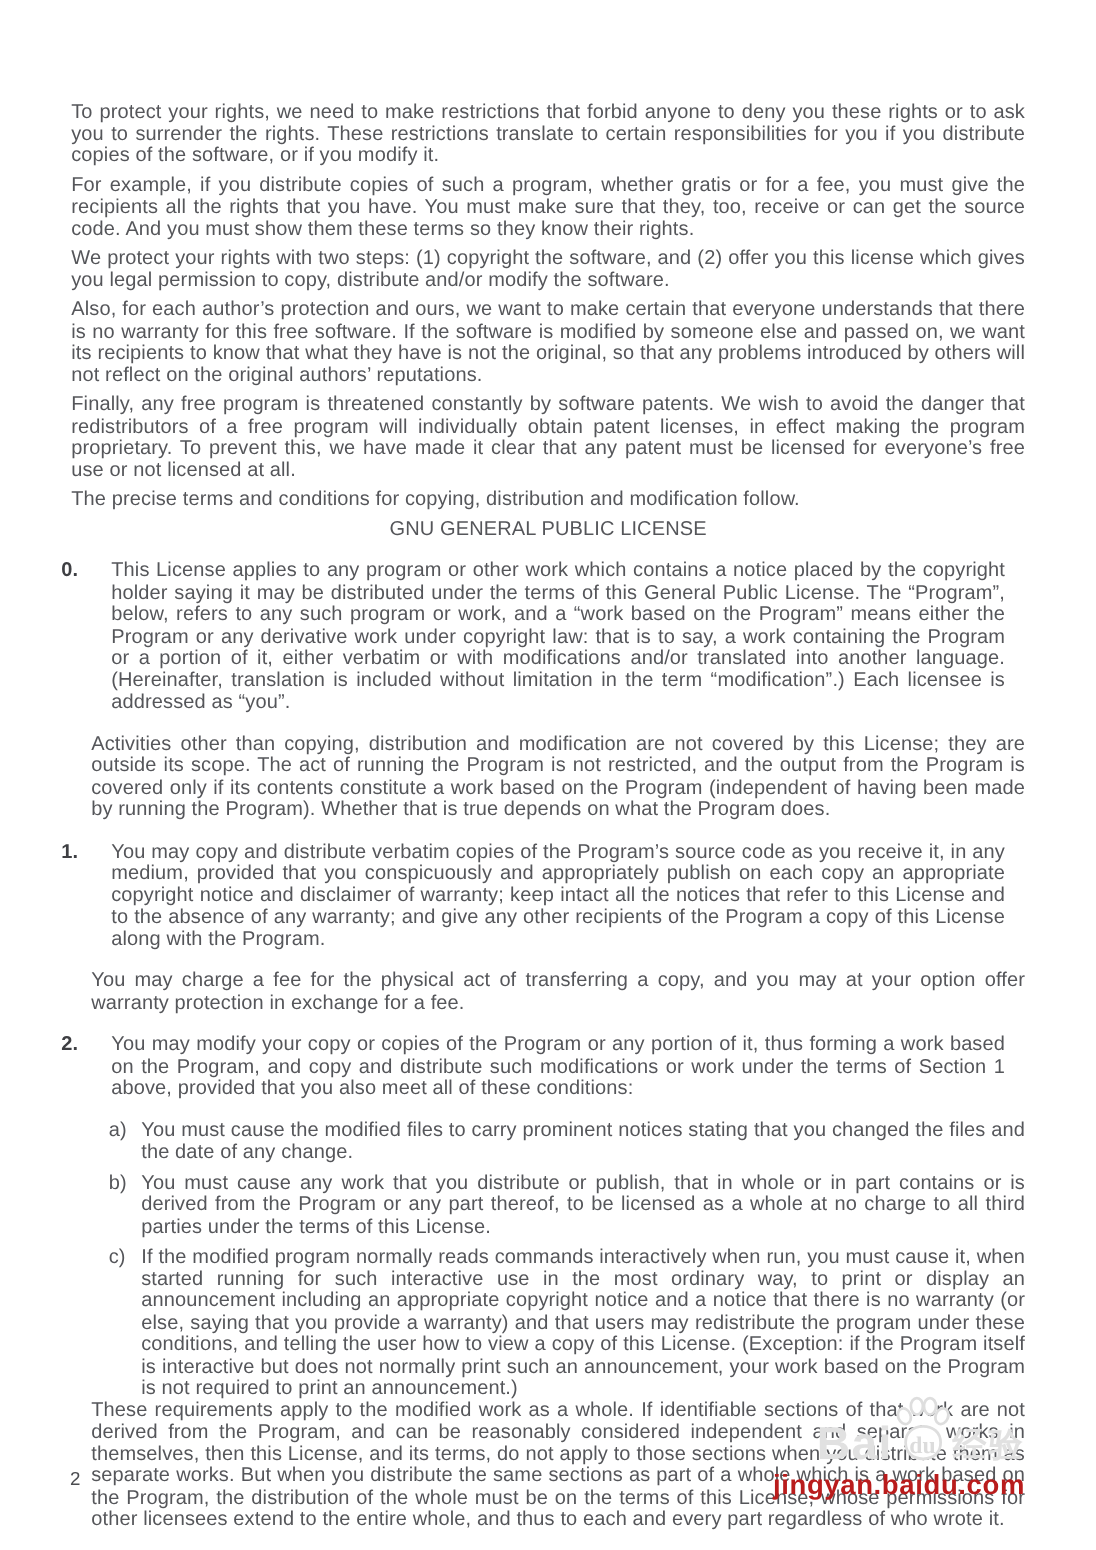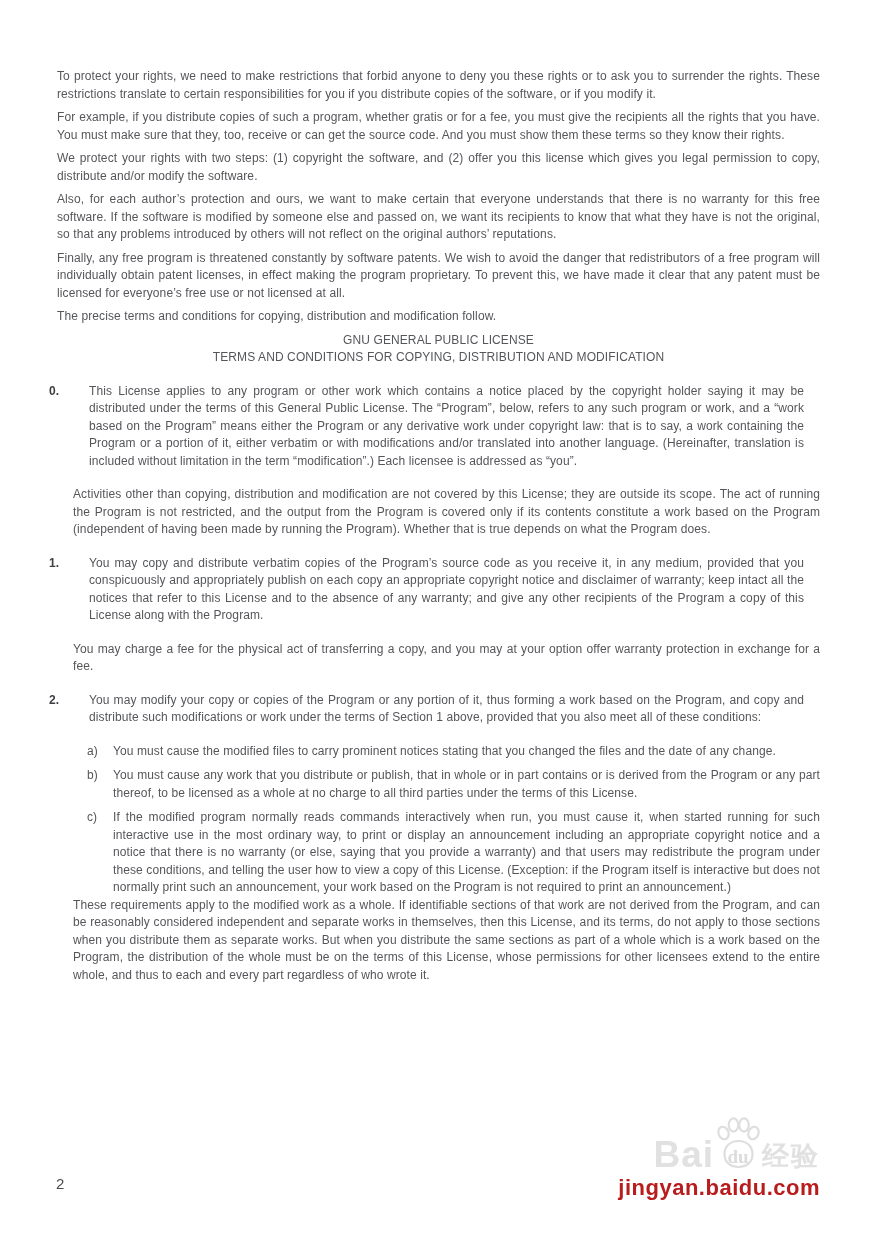--- a/index.html
+++ b/index.html
@@ -3,22 +3,22 @@
 <meta charset="utf-8">
 <style>
   html, body { margin:0; padding:0; }
   body {
     width:877px; height:1240px; background:#ffffff; position:relative;
     font-family:"Liberation Sans","DejaVu Sans",sans-serif;
     -webkit-font-smoothing:antialiased;
   }
   .page { position:absolute; inset:0; background:#ffffff; overflow:hidden; }
   .content {
-    position:absolute; left:57px; top:68px; width:763px;
-    color:#55565a; font-size:12px; line-height:17.5px;
+    position:absolute; left:57px; top:81px; width:763px;
+    color:#55565a; font-size:16px; line-height:17.5px;
     text-align:justify; letter-spacing:0.1px;
   }
   .content p { margin:0 0 6px 0; }
   .headings { text-align:center; margin:1px 0 7px 0; }
   .headings div { line-height:17.5px; }
   .item { position:relative; padding-left:16px; margin-bottom:9px; }
   .item-marker {
     position:absolute; left:-8px; top:0; width:22px;
     font-weight:bold; color:#3e3f43; text-align:left;
   }
@@ -58,21 +58,20 @@
 
     <p>To protect your rights, we need to make restrictions that forbid anyone to deny you these rights or to ask you to surrender the rights. These restrictions translate to certain responsibilities for you if you distribute copies of the software, or if you modify it.</p>
     <p>For example, if you distribute copies of such a program, whether gratis or for a fee, you must give the recipients all the rights that you have. You must make sure that they, too, receive or can get the source code. And you must show them these terms so they know their rights.</p>
     <p>We protect your rights with two steps: (1) copyright the software, and (2) offer you this license which gives you legal permission to copy, distribute and/or modify the software.</p>
     <p>Also, for each author’s protection and ours, we want to make certain that everyone understands that there is no warranty for this free software. If the software is modified by someone else and passed on, we want its recipients to know that what they have is not the original, so that any problems introduced by others will not reflect on the original authors’ reputations.</p>
     <p>Finally, any free program is threatened constantly by software patents. We wish to avoid the danger that redistributors of a free program will individually obtain patent licenses, in effect making the program proprietary. To prevent this, we have made it clear that any patent must be licensed for everyone’s free use or not licensed at all.</p>
     <p>The precise terms and conditions for copying, distribution and modification follow.</p>
 
     <div class="headings">
       <div>GNU GENERAL PUBLIC LICENSE</div>
-      <div>TERMS AND CONDITIONS FOR COPYING, DISTRIBUTION AND MODIFICATION</div>
     </div>
 
     <div class="item">
       <span class="item-marker">0.</span>
       <p class="first">This License applies to any program or other work which contains a notice placed by the copyright holder saying it may be distributed under the terms of this General Public License. The “Program”, below, refers to any such program or work, and a “work based on the Program” means either the Program or any derivative work under copyright law: that is to say, a work containing the Program or a portion of it, either verbatim or with modifications and/or translated into another language. (Hereinafter, translation is included without limitation in the term “modification”.) Each licensee is addressed as “you”.</p>
       <p class="cont">Activities other than copying, distribution and modification are not covered by this License; they are outside its scope. The act of running the Program is not restricted, and the output from the Program is covered only if its contents constitute a work based on the Program (independent of having been made by running the Program). Whether that is true depends on what the Program does.</p>
     </div>
 
     <div class="item">
       <span class="item-marker">1.</span>

